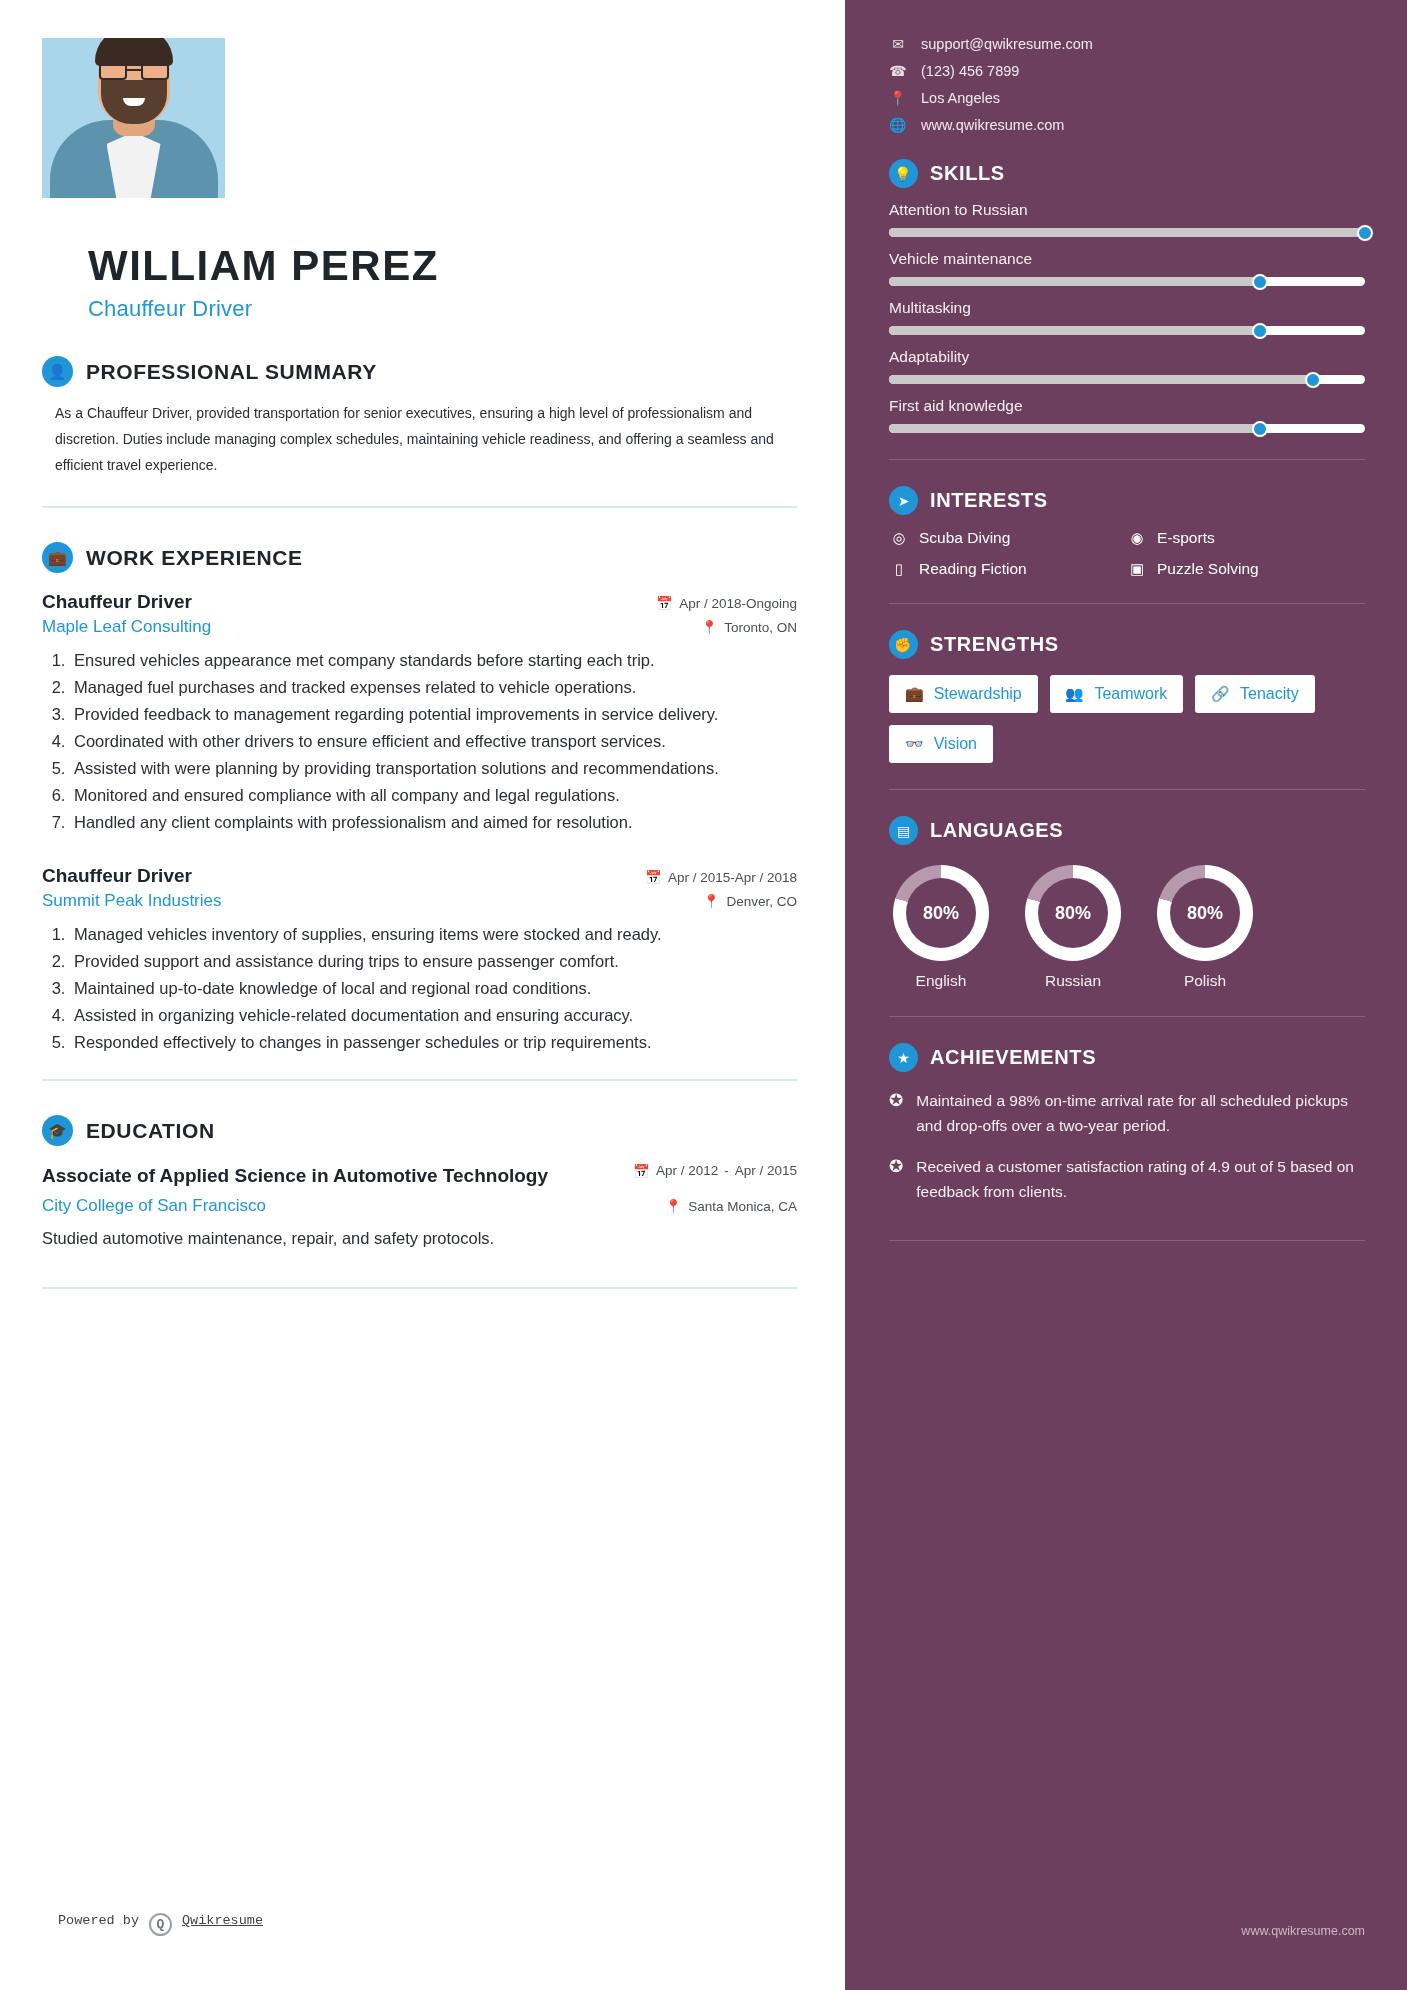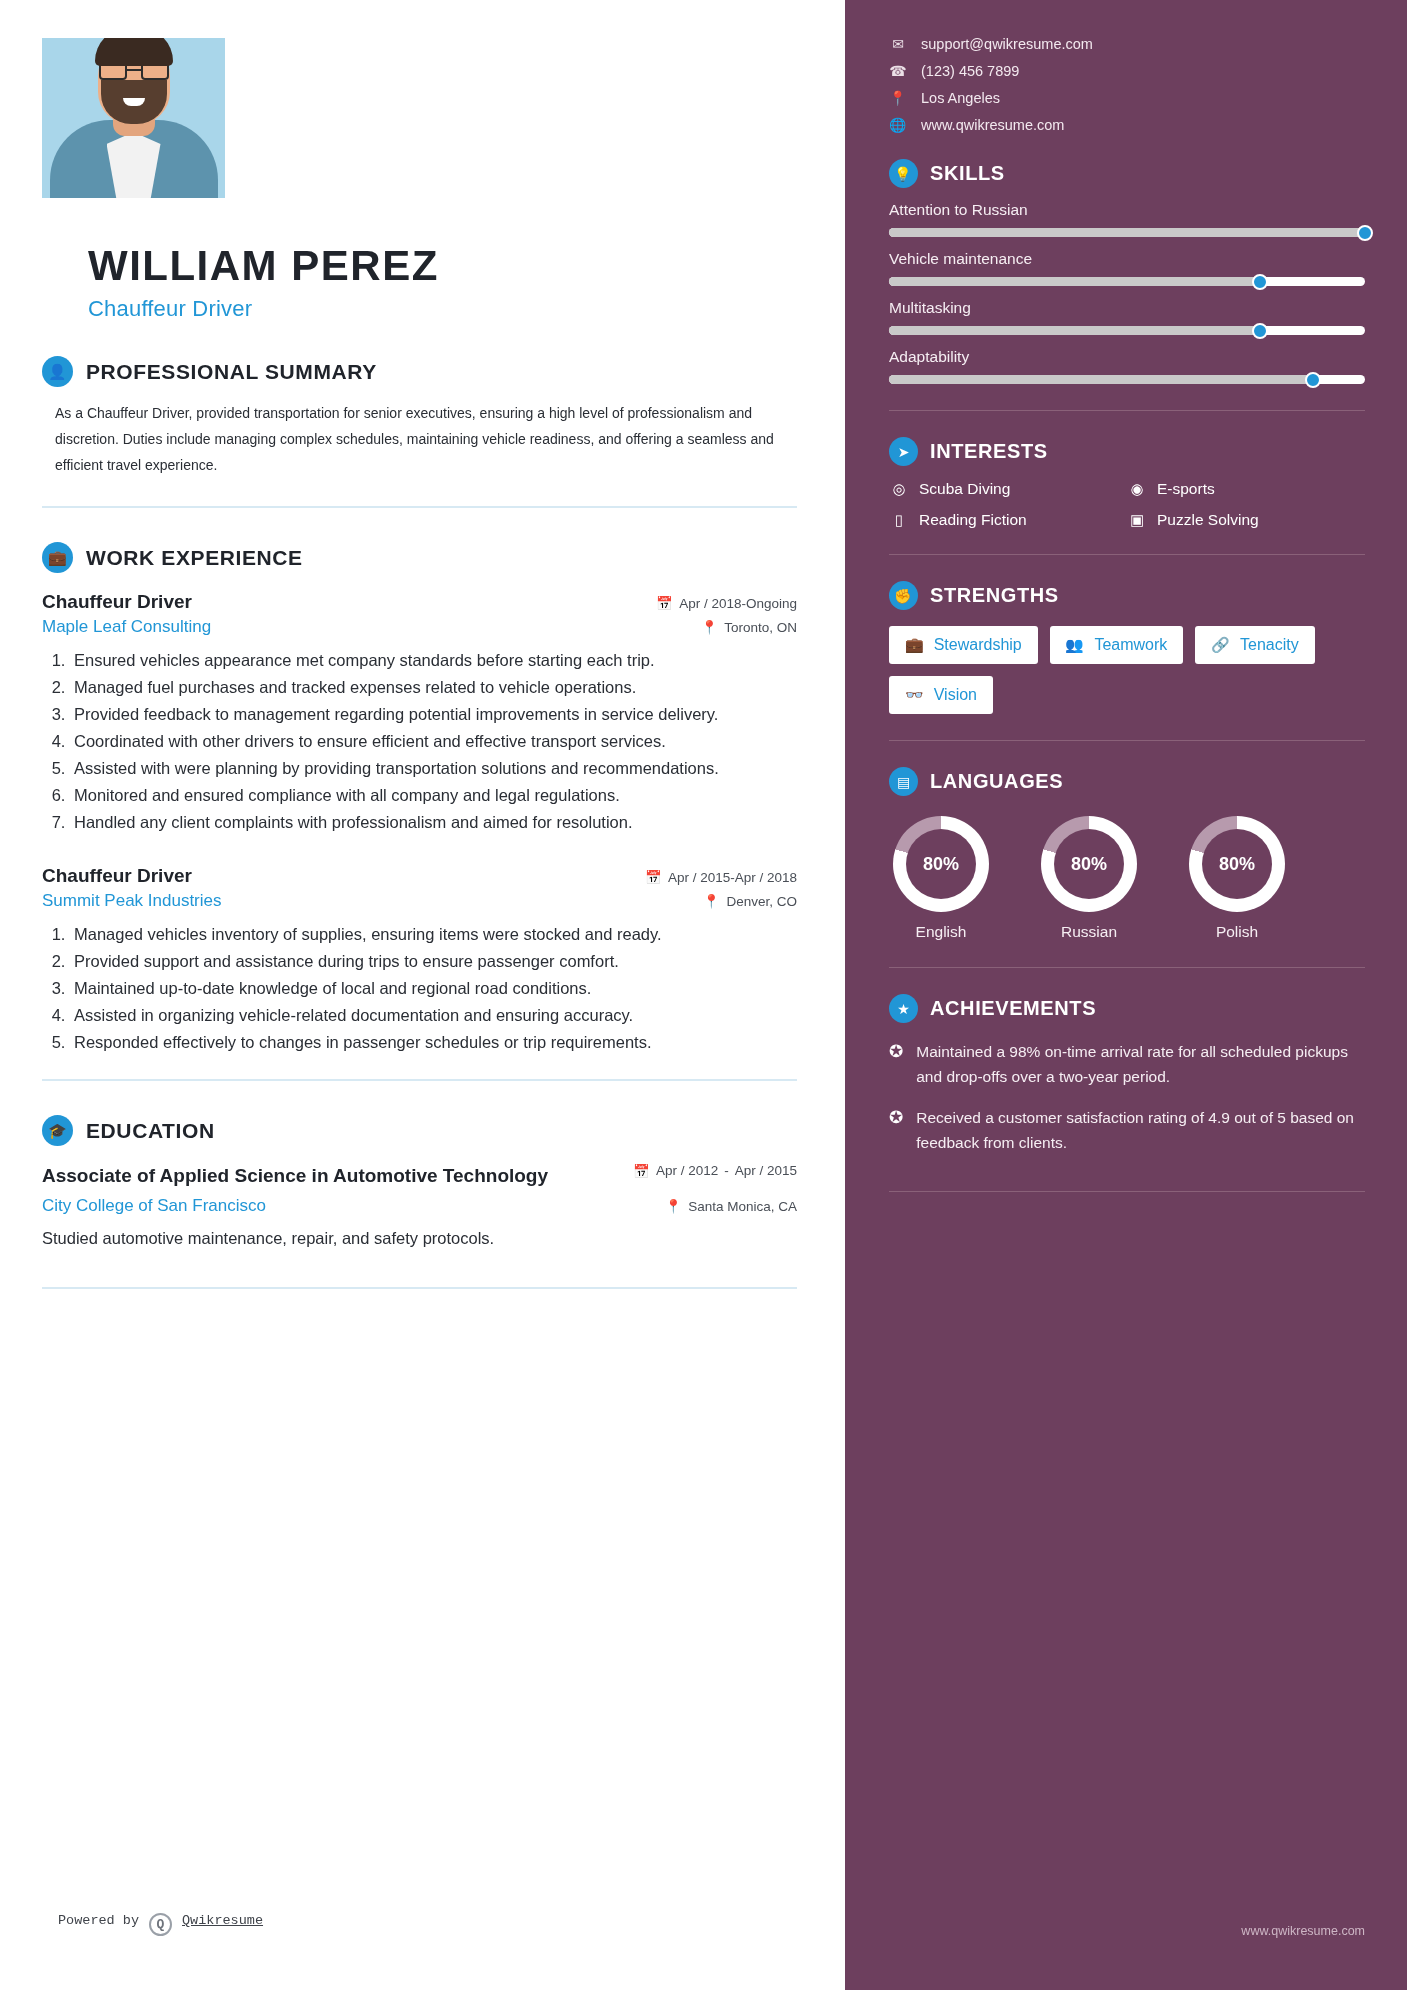--- a/index.html
+++ b/index.html
@@ -157,21 +157,21 @@
   .interest { width: 50%; display: flex; align-items: center; gap: 10px; margin-bottom: 13px; font-size: 15.5px; }
   .interest .ii { width: 20px; display:flex; justify-content:center; font-size: 15px; }
 
   .strengths { display: flex; flex-wrap: wrap; gap: 12px; margin-top: 16px; }
   .strength {
     background: #ffffff; color: #2196d6; border-radius: 3px;
     padding: 10px 16px; font-size: 16px; display: flex; align-items: center; gap: 10px;
   }
   .strength .si { font-size: 15px; }
 
-  .languages { display: flex; gap: 44px; margin-top: 20px; justify-content: flex-start; }
+  .languages { display: flex; gap: 28px; margin-top: 20px; justify-content: flex-start; }
   .lang { text-align: center; width: 104px; }
   .ring {
     width: 96px; height: 96px; border-radius: 50%;
     background: conic-gradient(#ffffff 0 288deg, #b79aad 288deg 360deg);
     display: flex; align-items: center; justify-content: center; margin: 0 auto;
   }
   .ring .inner {
     width: 70px; height: 70px; border-radius: 50%; background: #6d3f5e;
     display: flex; align-items: center; justify-content: center;
     font-size: 18px; font-weight: 700; color: #ffffff;
@@ -361,20 +361,27 @@
           <div class="knob" style="left:78%"></div>
       </div>
     </div>
     <div class="skill">
       <div class="skill-name">Adaptability</div>
       <div class="bar">
         <div class="fill" style="width:89%"></div>
           <div class="knob" style="left:89%"></div>
       </div>
     </div>
+    <div class="skill">
+      <div class="skill-name">First aid knowledge</div>
+      <div class="bar">
+        <div class="fill" style="width:78%"></div>
+          <div class="knob" style="left:78%"></div>
+      </div>
+    </div>
 
     <div class="rhr"></div>
 
     <div class="rsec-head">
       <div class="rsec-ico">➤</div>
       <div class="rsec-title">INTERESTS</div>
     </div>
     <div class="interests">
       <div class="interest">
         <span class="ii">◎</span>

